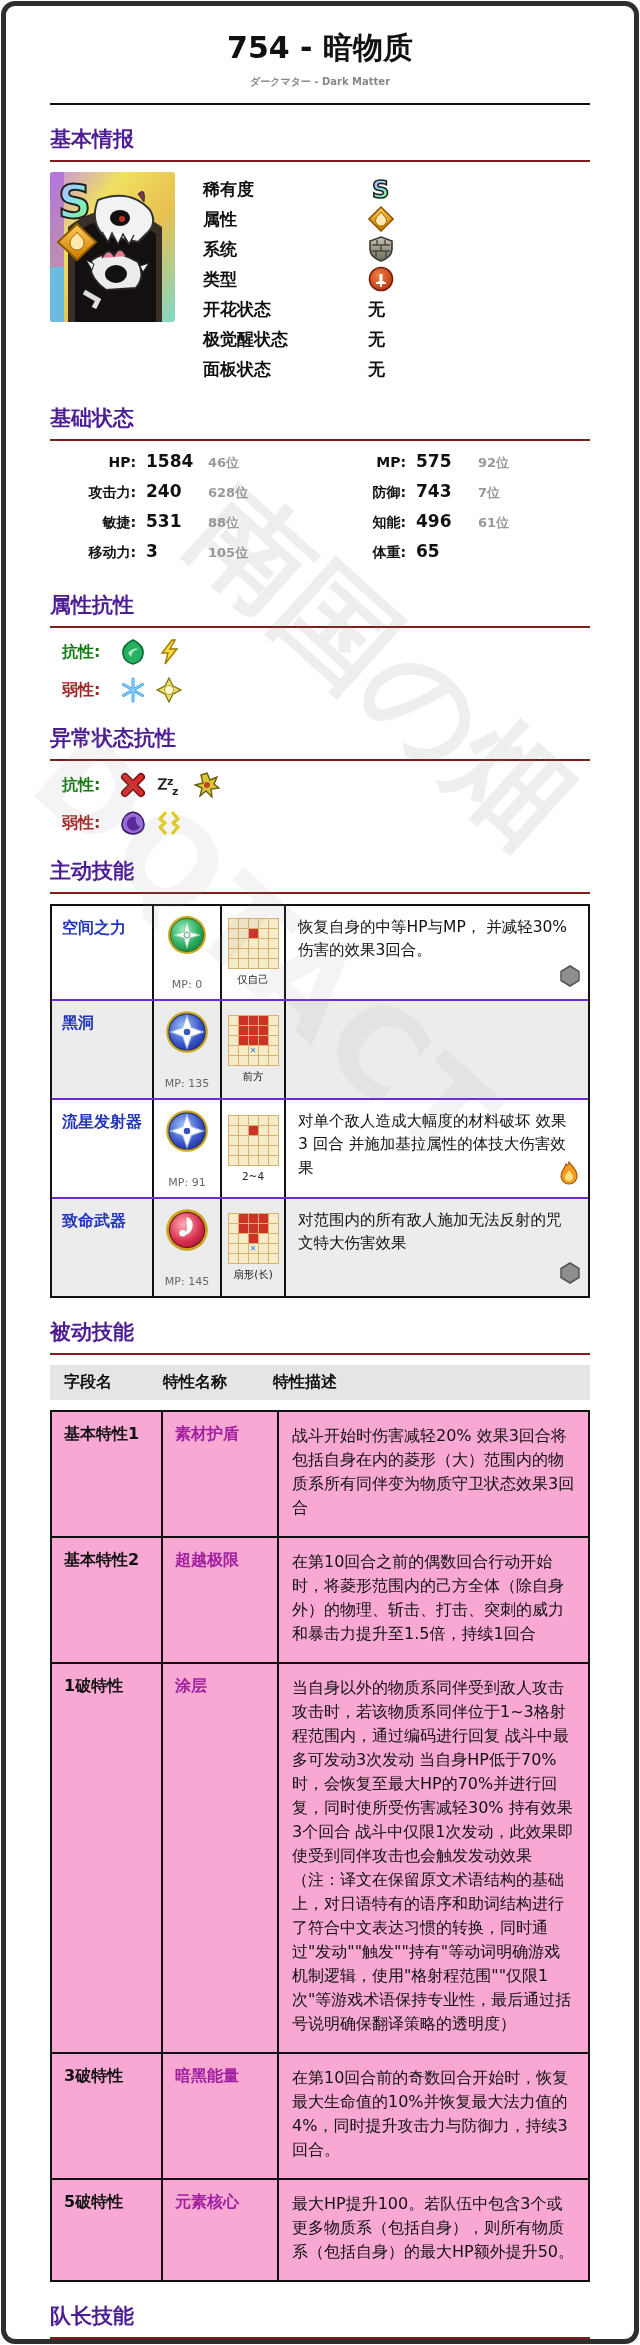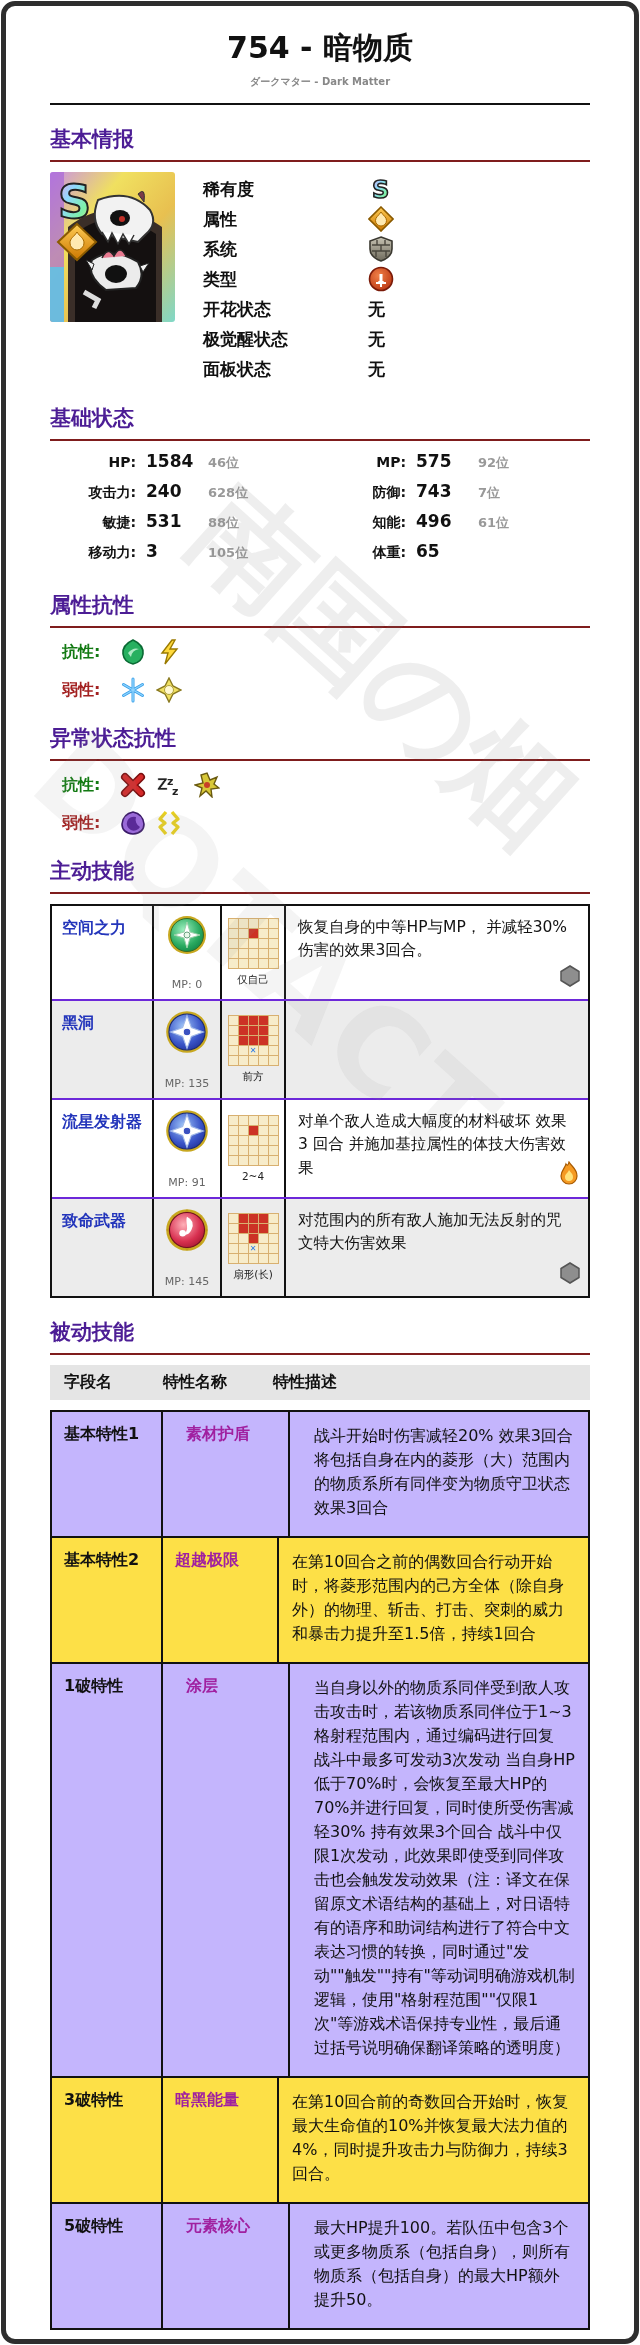--- a/index.html
+++ b/index.html
@@ -61,23 +61,23 @@
   .cell.r { background:#cc3225; }
   .cell.x { position:relative; }
   .cell.x::after { content:"✕"; position:absolute; inset:0; color:#2a7ae8; font-size:8px; line-height:9px; text-align:center; font-weight:bold; }
 
   
   .p-header { background:#e5e5e5; display:flex; align-items:center; padding:7px 0; margin-top:6px; font-size:16px; font-weight:bold; }
   .p-h1 { width:95px; padding-left:14px; }
   .p-h2 { width:100px; padding-left:4px; }
   .p-h3 { padding-left:10px; }
   .p-table { border:2px solid #111; margin-top:10px; }
-  .p-row { display:flex; border-bottom:2px solid #111; background:#fde047; }
+  .p-row { display:flex; border-bottom:2px solid #111; background:#f9a8d4; }
   .p-row:last-child { border-bottom:none; }
-  .p-row.alt { background:#c4b5fd;gap:11px; }
+  .p-row.alt { background:#f9a8d4; }
   .p-slot { width:95px; flex:none; padding:12px 2px 12px 12px; font-size:16px; font-weight:bold; border-right:2px solid #111; }
   .p-name { width:100px; flex:none; padding:12px 2px 12px 12px; font-size:16px; font-weight:bold; color:#a020a0; border-right:2px solid #111; }
   .p-desc { flex:1; padding:12px 13px 16px; font-size:16px; line-height:1.5; }
 
   .leader-text { font-size:17px; font-weight:bold; margin:14px 0 6px; }
 </style>
 </head>
 <body>
 
 <svg width="0" height="0" style="position:absolute" aria-hidden="true">

